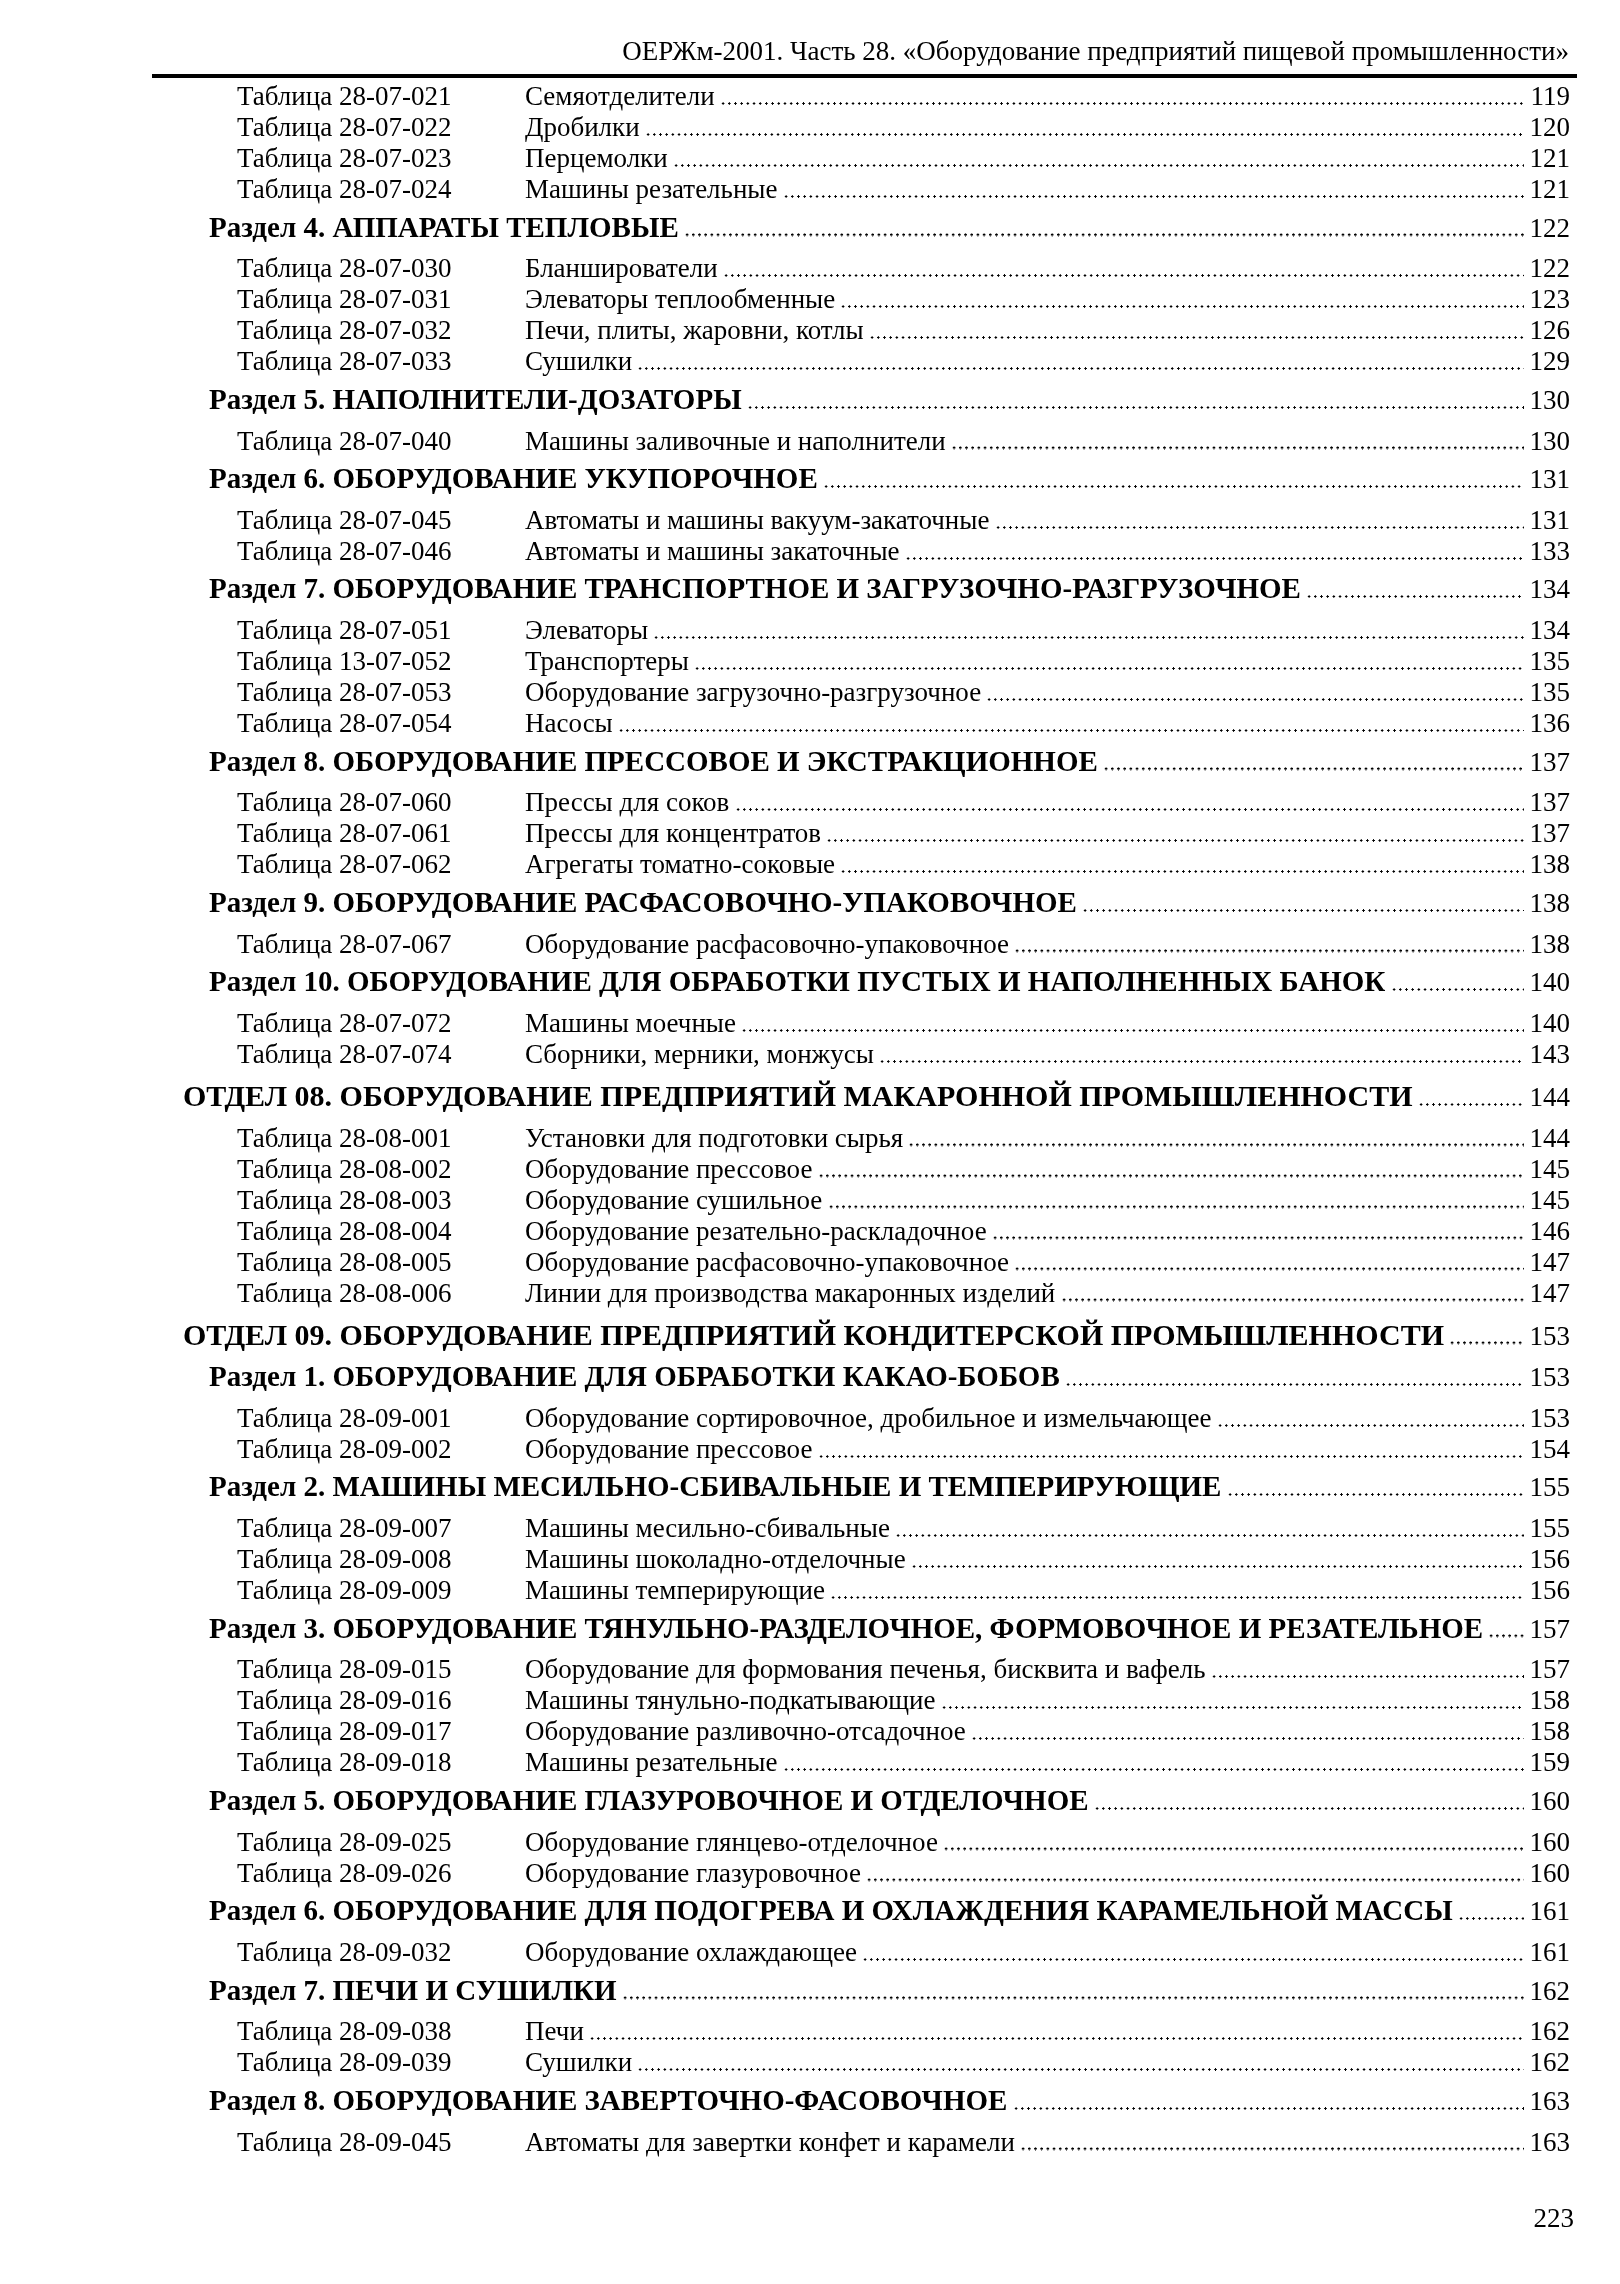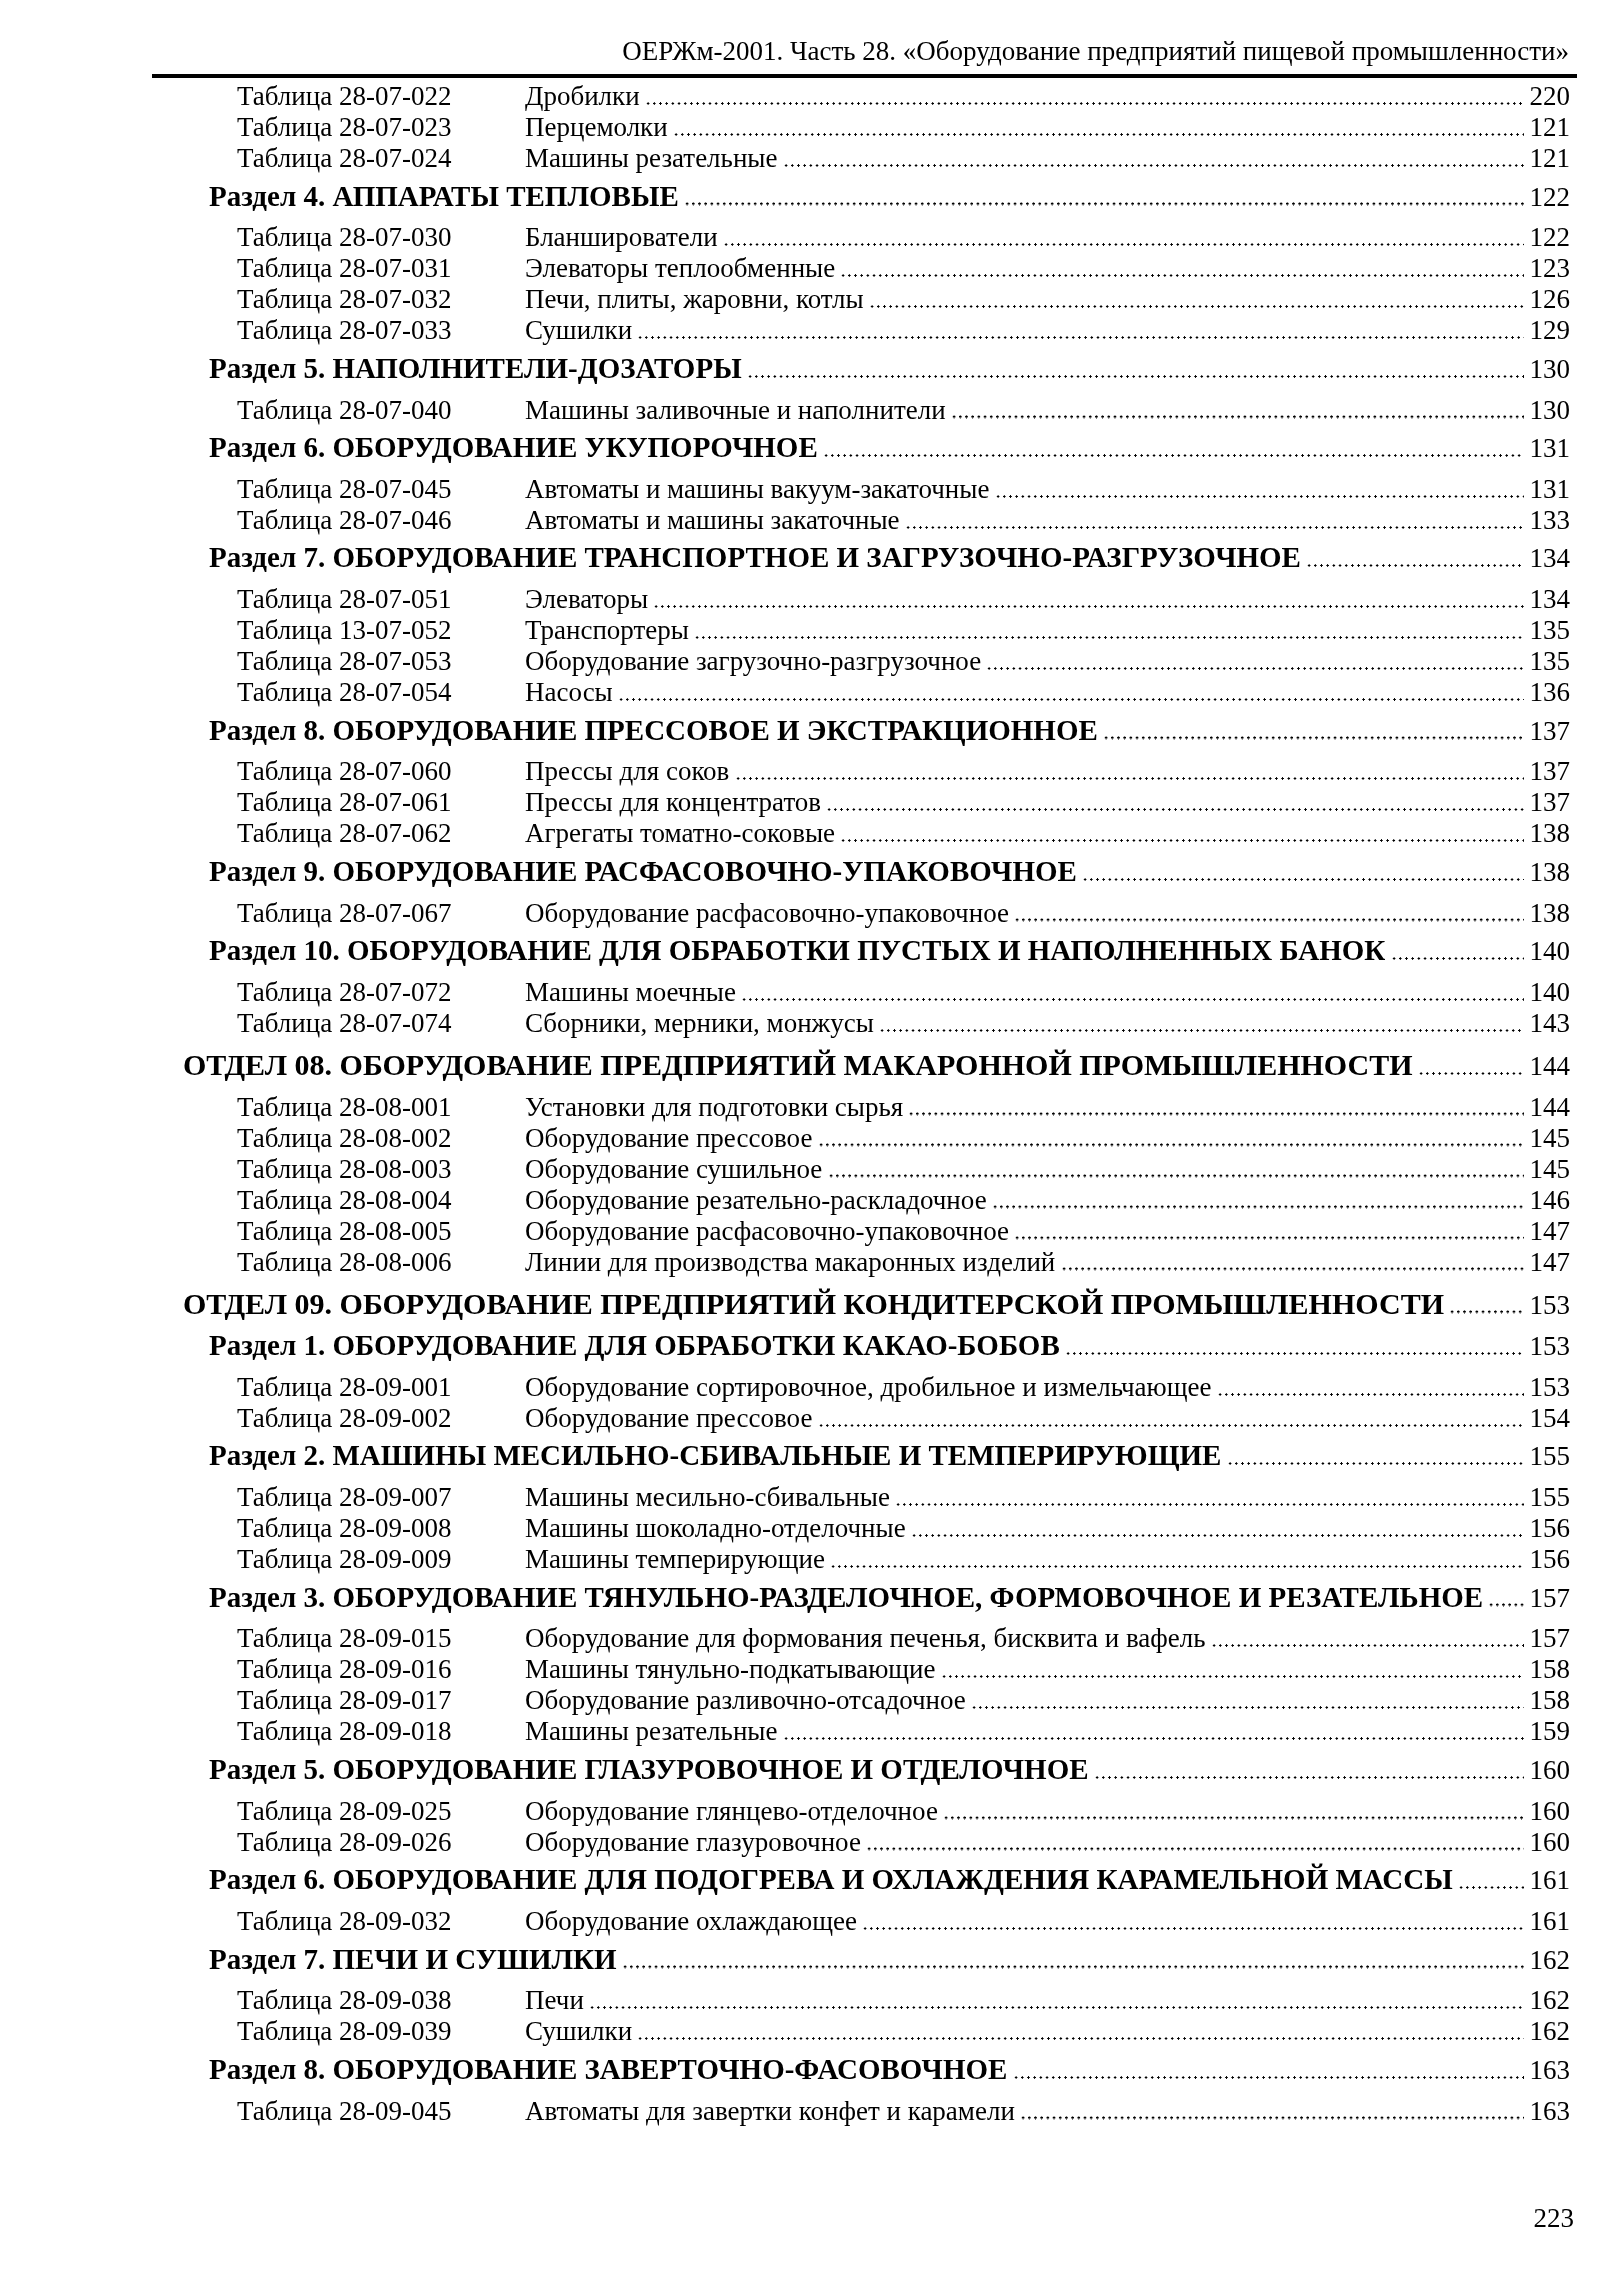--- a/index.html
+++ b/index.html
@@ -102,24 +102,30 @@
 </style>
 </head>
 <body>
 
 <div class="page">
   <div class="doc-header">ОЕРЖм-2001. Часть 28. «Оборудование предприятий пищевой промышленности»</div>
   <div class="header-rule"></div>
 
   <div class="toc">
       <div class="row table">
+        <span class="num-col">Таблица 28-07-021</span>
+        <span class="title">Семяотделители</span>
+        <span class="leader"></span>
+        <span class="page-num">119</span>
+      </div>
+      <div class="row table">
         <span class="num-col">Таблица 28-07-022</span>
         <span class="title">Дробилки</span>
         <span class="leader"></span>
-        <span class="page-num">220</span>
+        <span class="page-num">120</span>
       </div>
       <div class="row table">
         <span class="num-col">Таблица 28-07-023</span>
         <span class="title">Перцемолки</span>
         <span class="leader"></span>
         <span class="page-num">121</span>
       </div>
       <div class="row table">
         <span class="num-col">Таблица 28-07-024</span>
         <span class="title">Машины резательные</span>

